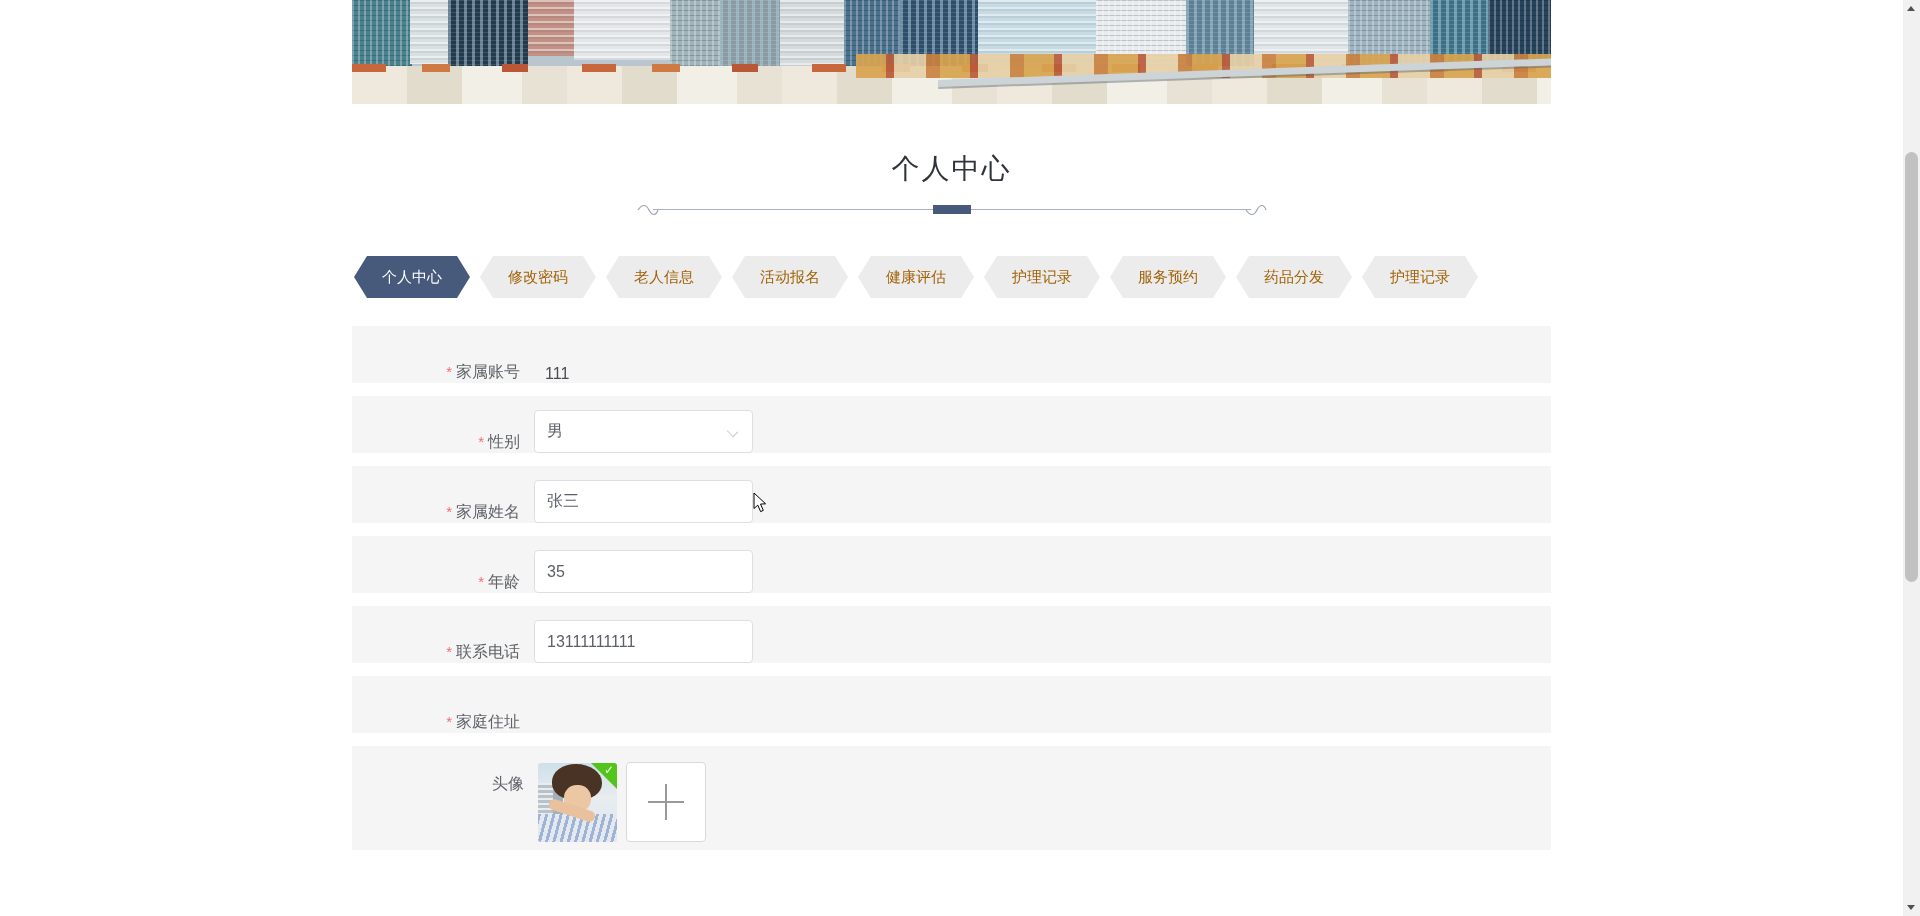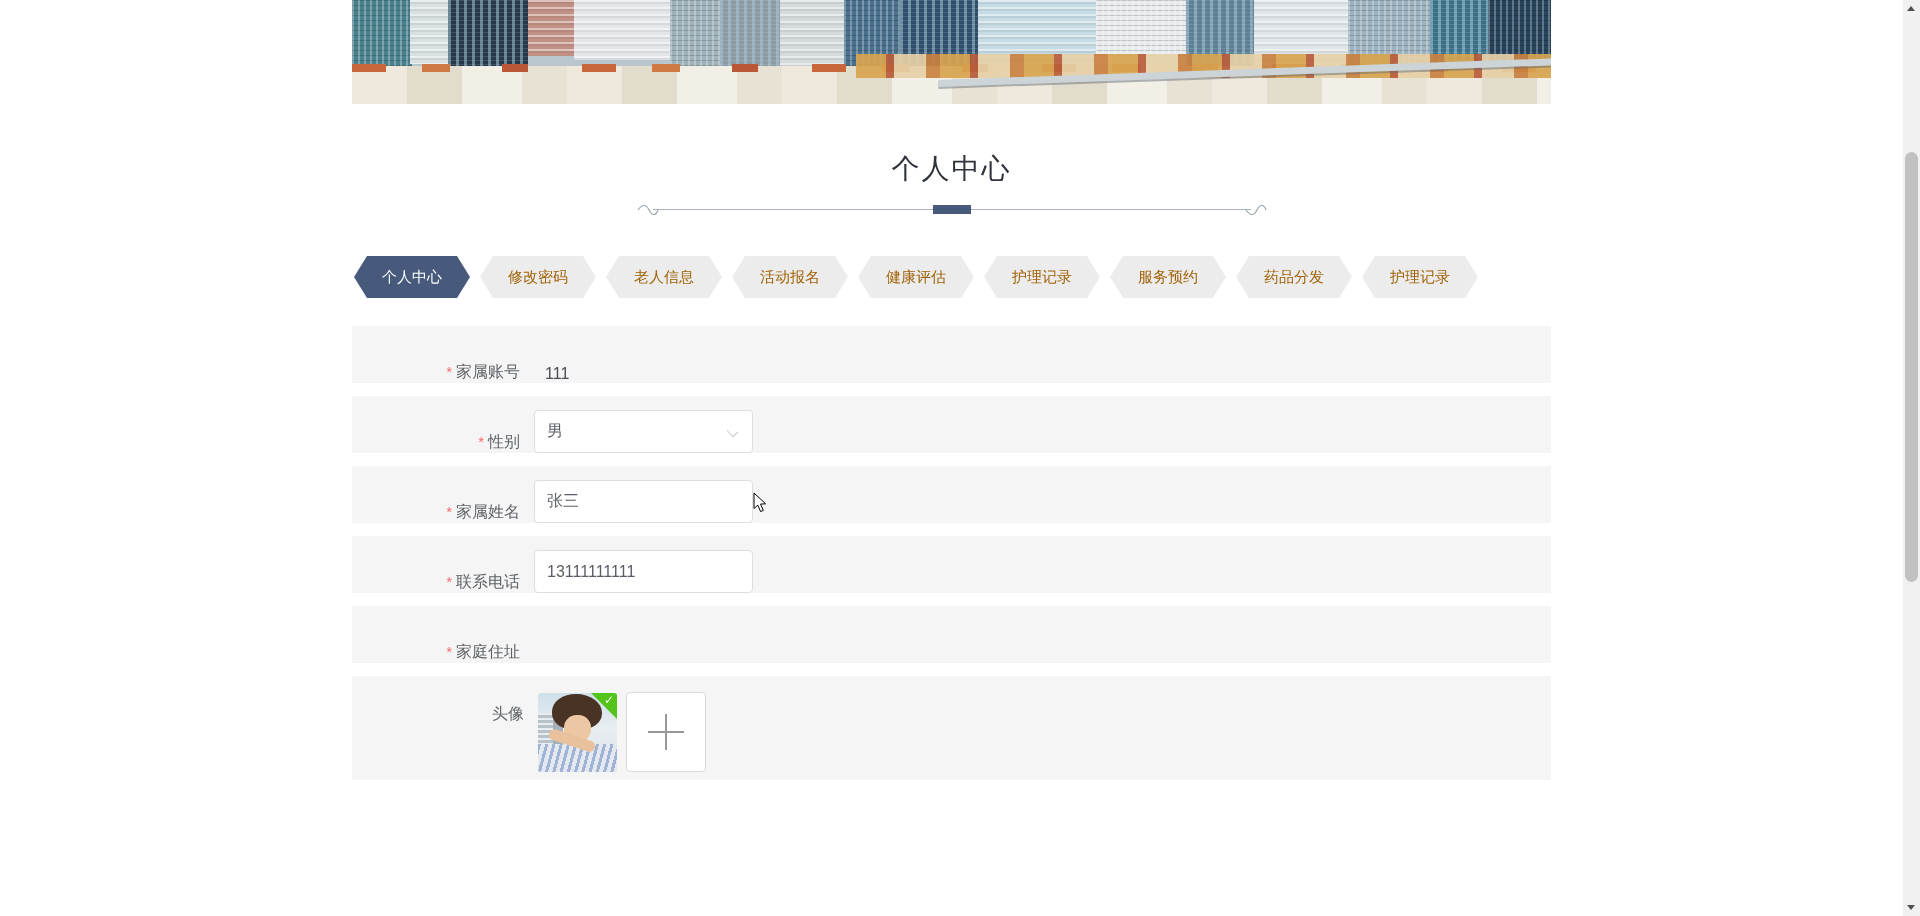--- a/index.html
+++ b/index.html
@@ -187,20 +187,26 @@
             </div>
           </div>
         </div>
         <div class="form-row">
           <div class="row-label"><span class="star">*</span><span>家属姓名</span></div>
           <div class="row-control">
             <input class="fld" type="text" value="张三" style="">
           </div>
         </div>
         <div class="form-row">
+          <div class="row-label"><span class="star">*</span><span>年龄</span></div>
+          <div class="row-control">
+            <input class="fld" type="text" value="35" style="">
+          </div>
+        </div>
+        <div class="form-row">
           <div class="row-label"><span class="star">*</span><span>联系电话</span></div>
           <div class="row-control">
             <input class="fld" type="text" value="13111111111" style="">
           </div>
         </div>
         <div class="form-row">
           <div class="row-label"><span class="star">*</span><span>家庭住址</span></div>
         </div>
         <div class="form-row avatar-row">
           <div class="row-label"><span>头像</span></div>

